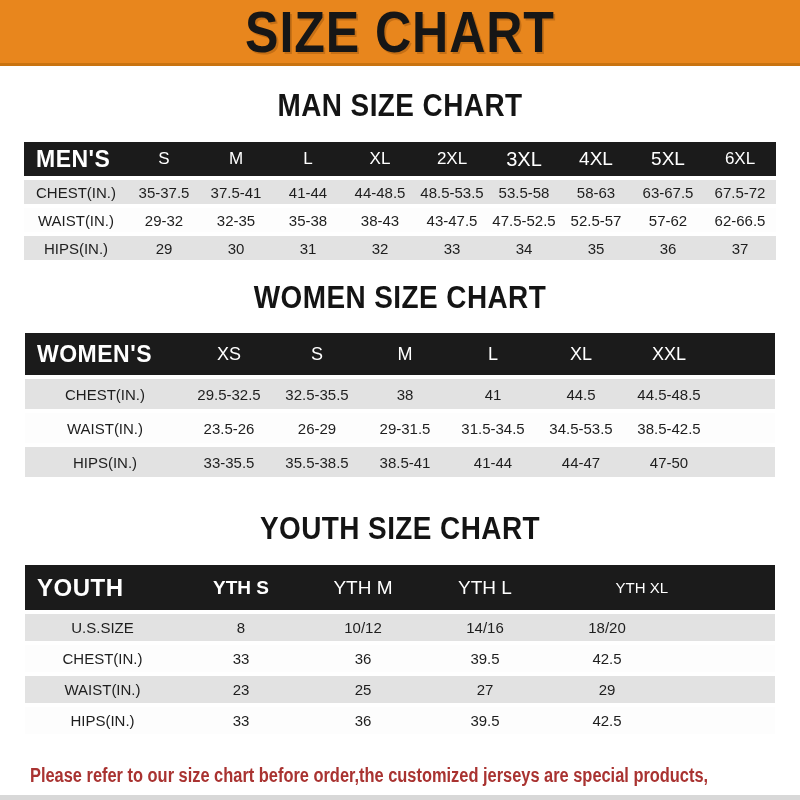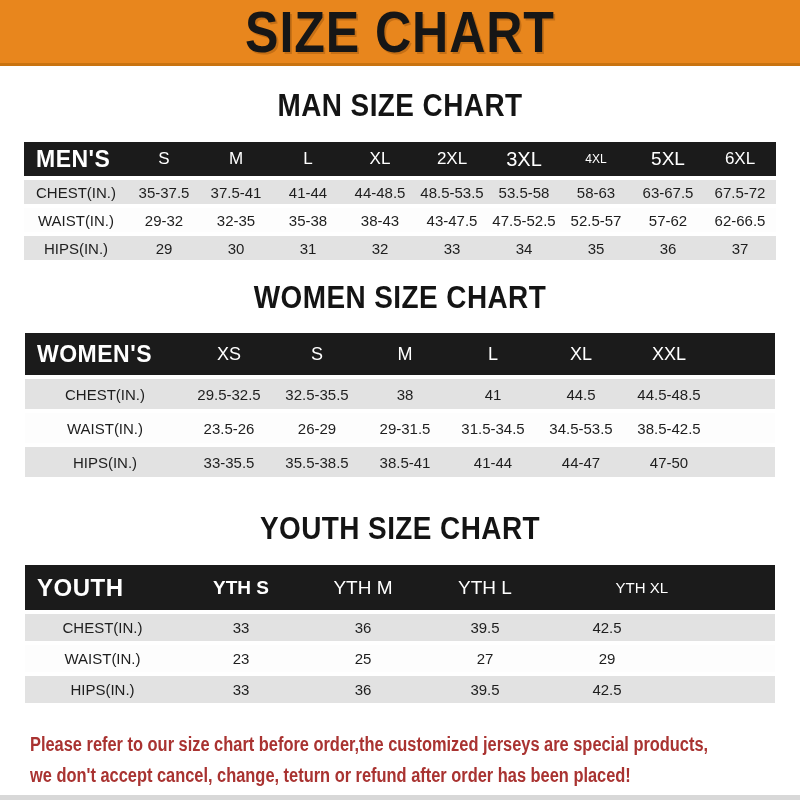--- a/index.html
+++ b/index.html
@@ -111,21 +111,21 @@
         </colgroup>
         <thead>
           <tr>
             <th class="bar-label" style="height: 34px; font-size: 23px;">MEN'S</th>
             <th style="font-size: 17px;">S</th>
             <th style="font-size: 17px;">M</th>
             <th style="font-size: 17px;">L</th>
             <th style="font-size: 17px;">XL</th>
             <th style="font-size: 17px;">2XL</th>
             <th style="font-size: 20px;">3XL</th>
-            <th style="font-size: 12px;">4XL</th>
+            <th style="font-size: 19px;">4XL</th>
             <th style="font-size: 19px;">5XL</th>
             <th style="font-size: 17px;">6XL</th>
           </tr>
         </thead>
         <tbody>
           <tr>
             <td style="height: 24px;">CHEST(IN.)</td>
             <td>35-37.5</td>
             <td>37.5-41</td>
             <td>41-44</td>
@@ -238,20 +238,28 @@
             <th class="bar-label" style="height: 45px; font-size: 24px;">YOUTH</th>
             <th style="font-size: 19px; font-weight: bold;">YTH S</th>
             <th style="font-size: 19px;">YTH M</th>
             <th style="font-size: 19px;">YTH L</th>
             <th style="font-size: 15px; text-align: right;">YTH XL</th>
             <th></th>
           </tr>
         </thead>
         <tbody>
           <tr>
+            <td style="height: 27px;">U.S.SIZE</td>
+            <td>8</td>
+            <td>10/12</td>
+            <td>14/16</td>
+            <td>18/20</td>
+            <td></td>
+          </tr>
+          <tr>
             <td style="height: 27px;">CHEST(IN.)</td>
             <td>33</td>
             <td>36</td>
             <td>39.5</td>
             <td>42.5</td>
             <td></td>
           </tr>
           <tr>
             <td style="height: 27px;">WAIST(IN.)</td>
             <td>23</td>

